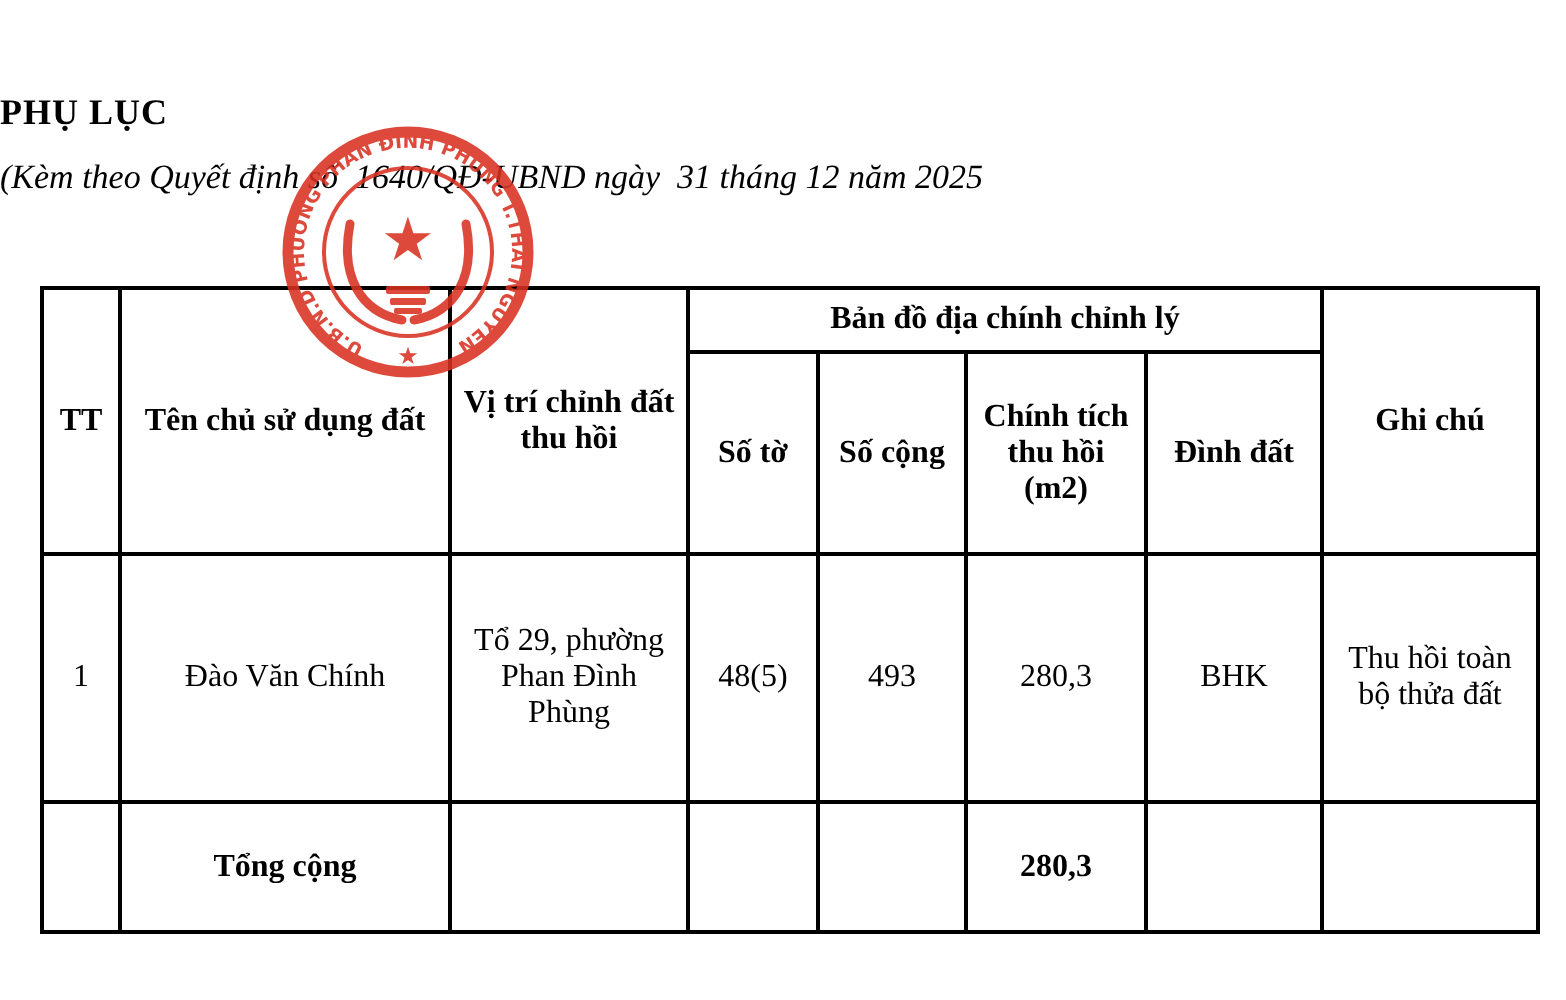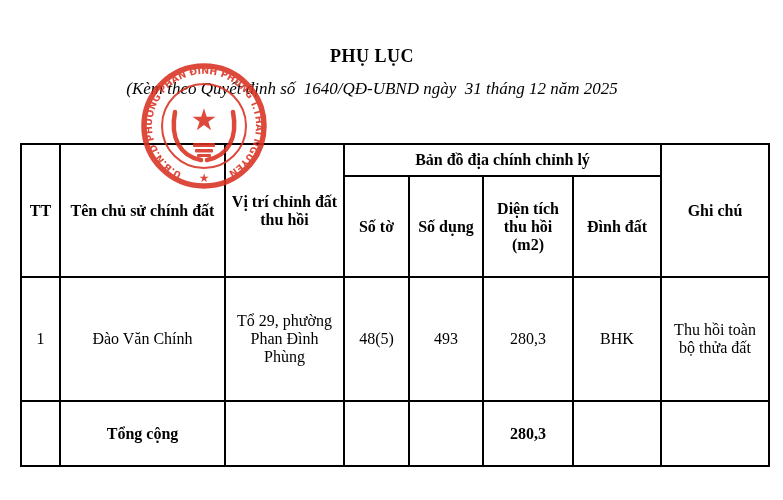--- a/index.html
+++ b/index.html
@@ -4,21 +4,21 @@
 <style>
   html,body { margin:0; padding:0; background:#ffffff; }
   .page {
     position:relative;
     width:783px; height:500px;
     background:#ffffff;
     font-family:"Liberation Serif", serif;
     color:#000;
     overflow:hidden;
   }
-  .doc-header { position:absolute; top:46px; left:0; width:744px; text-align:center; }
+  .doc-header { position:absolute; top:46px; left:0; width:744px; }
   .doc-title {
     font-size:18px; font-weight:bold; letter-spacing:0.5px;
     margin:0 0 10px 0;
   }
   .doc-subtitle {
     font-size:17px; font-style:italic; line-height:24px;
     white-space:pre-wrap; margin:0;
   }
   table.land-table {
     position:absolute; left:20px; top:143px;
@@ -63,29 +63,29 @@
         <col style="width:119px">
       <col style="width:65px">
         <col style="width:74px">
         <col style="width:90px">
       <col style="width:88px">
         <col style="width:108px">
     </colgroup>
     <tbody>
       <tr class="row-band">
         <th rowspan="2">TT</th>
-        <th rowspan="2" class="cell-owner-h">Tên chủ sử chính đất</th>
+        <th rowspan="2" class="cell-owner-h">Tên chủ sử dụng đất</th>
         <th rowspan="2">Vị trí chỉnh đất thu hồi</th>
         <th colspan="4">Bản đồ địa chính chỉnh lý</th>
         <th rowspan="2">Ghi chú</th>
       </tr>
       <tr class="row-sub">
         <th>Số tờ</th>
-        <th>Số dụng</th>
-        <th>Diện tích thu hồi (m2)</th>
+        <th>Số cộng</th>
+        <th>Chính tích thu hồi (m2)</th>
         <th>Đình đất</th>
       </tr>
       <tr class="row-data">
         <td>1</td>
         <td>Đào Văn Chính</td>
         <td>Tổ 29, phường Phan Đình Phùng</td>
         <td>48(5)</td>
         <td>493</td>
         <td>280,3</td>
         <td>BHK</td>

